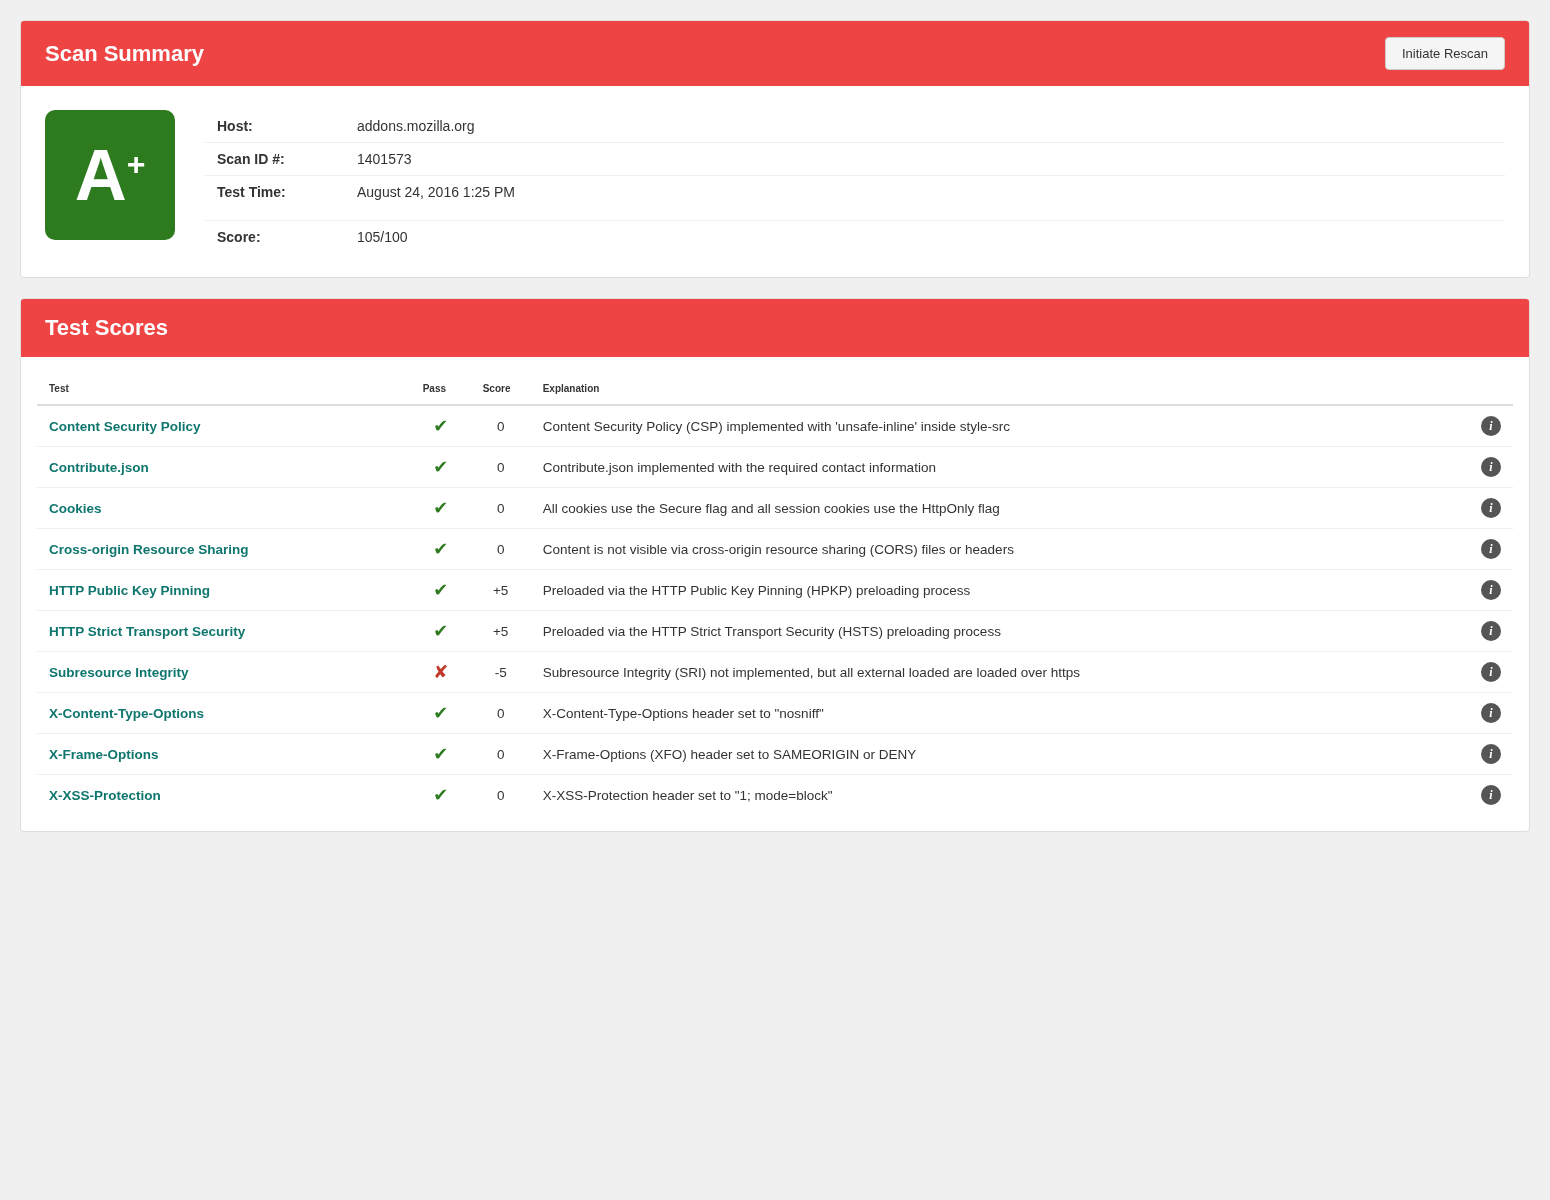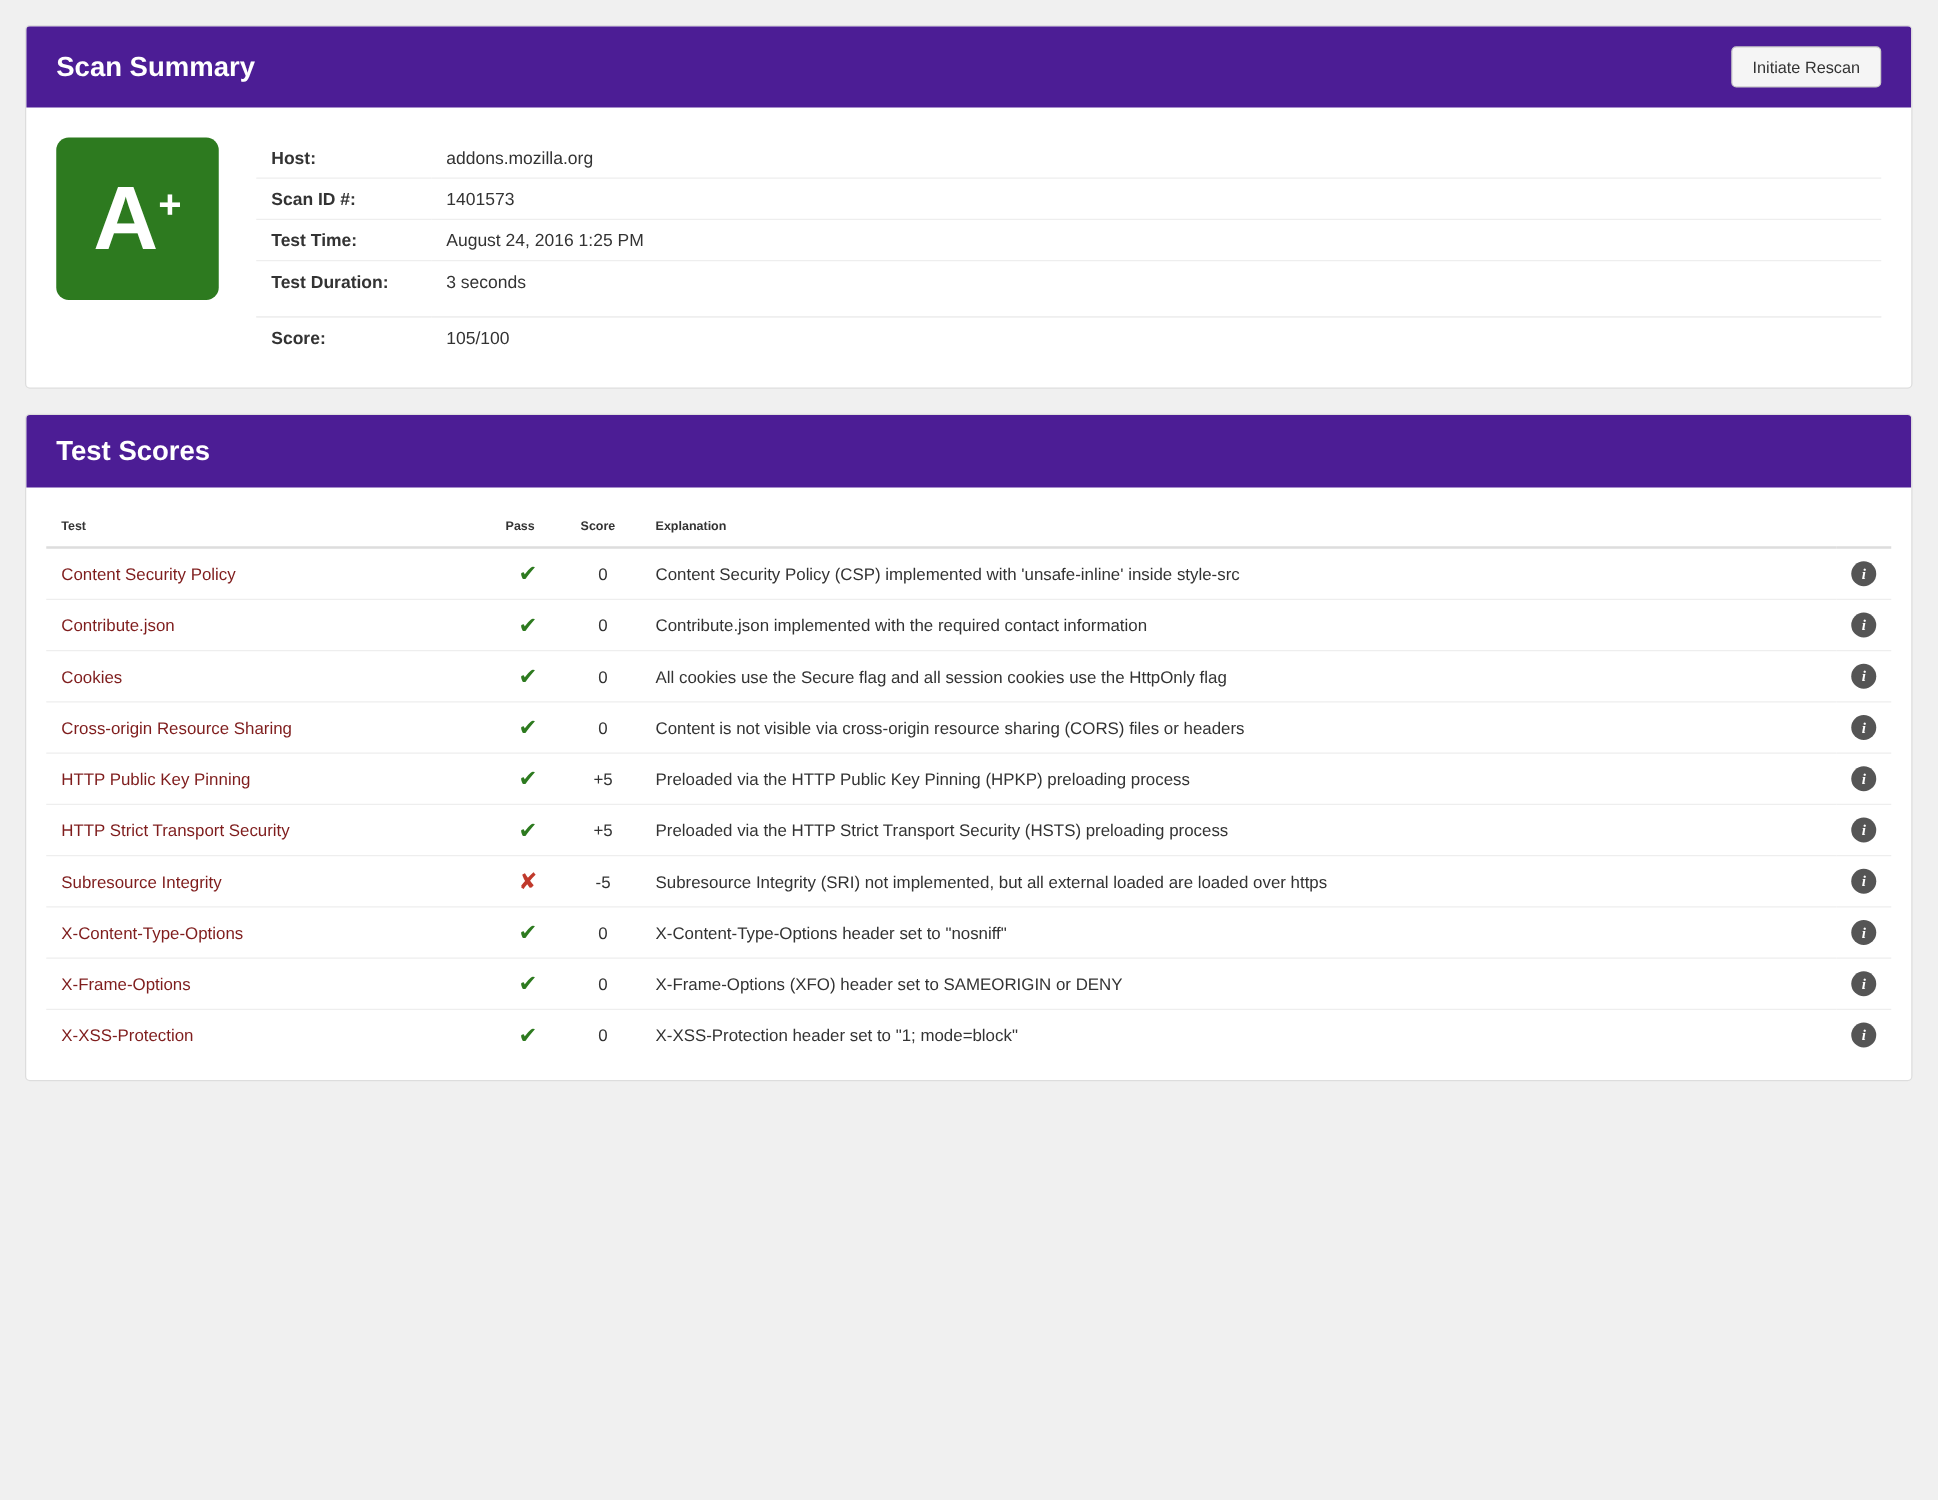--- a/index.html
+++ b/index.html
@@ -11,21 +11,21 @@
       color: #333;
     }
     .card {
       background: #fff;
       border: 1px solid #ddd;
       border-radius: 4px;
       margin-bottom: 20px;
       overflow: hidden;
     }
     .card-header {
-      background: #4c1d95;
+      background: #ef4444;
       padding: 16px 24px;
       display: flex;
       align-items: center;
       justify-content: space-between;
     }
     .card-header-title {
       color: #fff;
       font-size: 22px;
       font-weight: bold;
     }
@@ -107,23 +107,23 @@
       font-size: 10px;
     }
     .test-table td {
       padding: 9px 12px;
       border-bottom: 1px solid #eee;
       vertical-align: middle;
       font-size: 13.5px;
     }
     .test-table tr:last-child td { border-bottom: none; }
     .test-name-link {
-      color: #7f1d1d;
+      color: #0f766e;
       text-decoration: none;
-      font-weight: 400;
+      font-weight: 700;
     }
     .pass-check {
       color: #2d7a1f;
       font-size: 18px;
     }
     .pass-fail {
       color: #c0392b;
       font-size: 18px;
     }
     .score-col {
@@ -170,24 +170,20 @@
             <td class="label">Host:</td>
                   <td>addons.mozilla.org</td>
           </tr>
           <tr>
             <td class="label">Scan ID #:</td>
                   <td>1401573</td>
           </tr>
           <tr>
             <td class="label">Test Time:</td>
                   <td>August 24, 2016 1:25 PM</td>
-          </tr>
-          <tr>
-            <td class="label">Test Duration:</td>
-                  <td>3 seconds</td>
           </tr>
         </tbody>
       <tbody>
           <tr class="spacer-row">
         <td colspan="2" style="padding:6px 0; border-bottom:1px solid #eee;"></td>
       </tr>
       </tbody>
         <tbody id="scan-score-fields-body">
 
       <tr>

